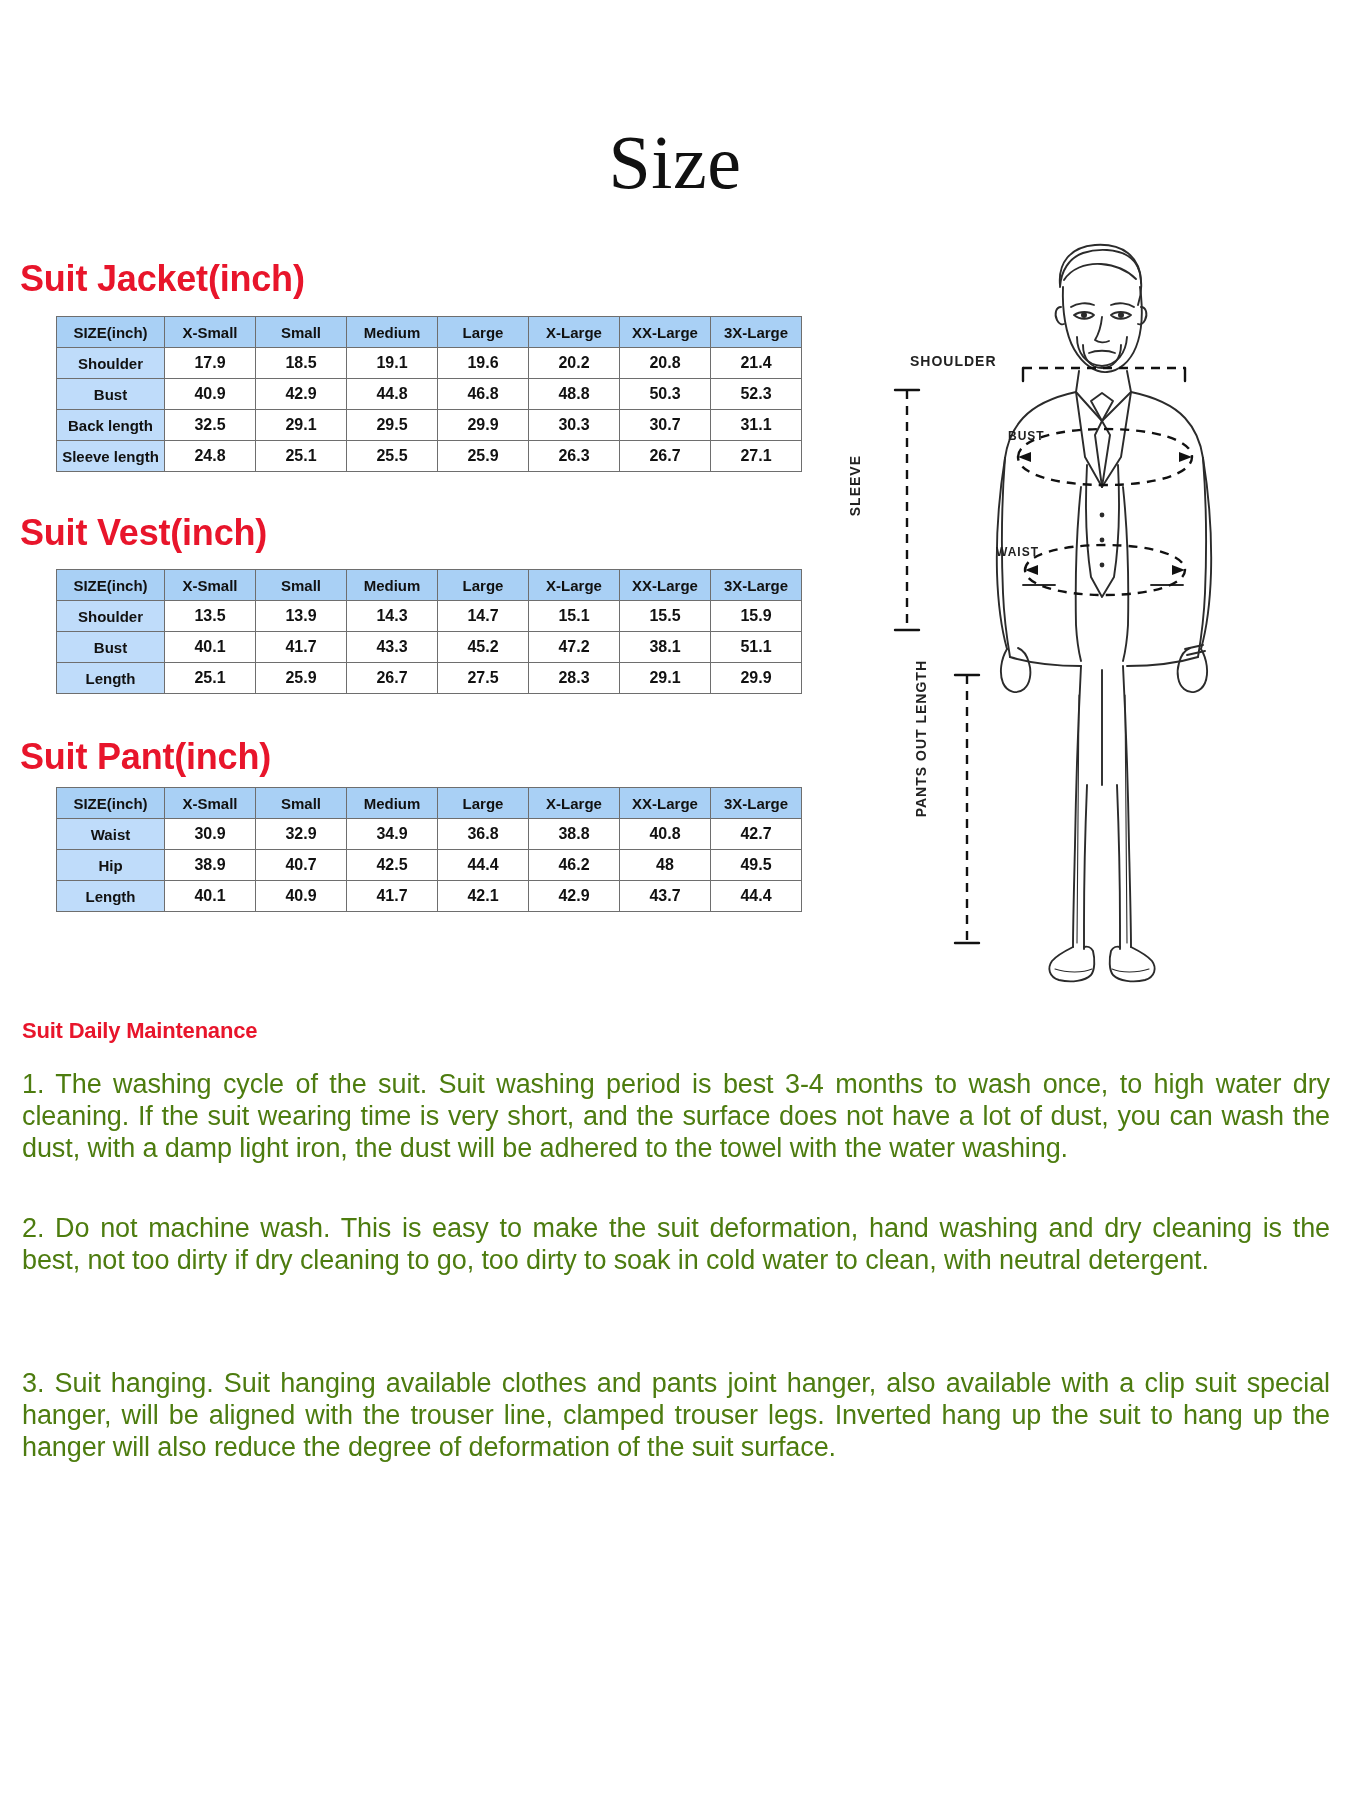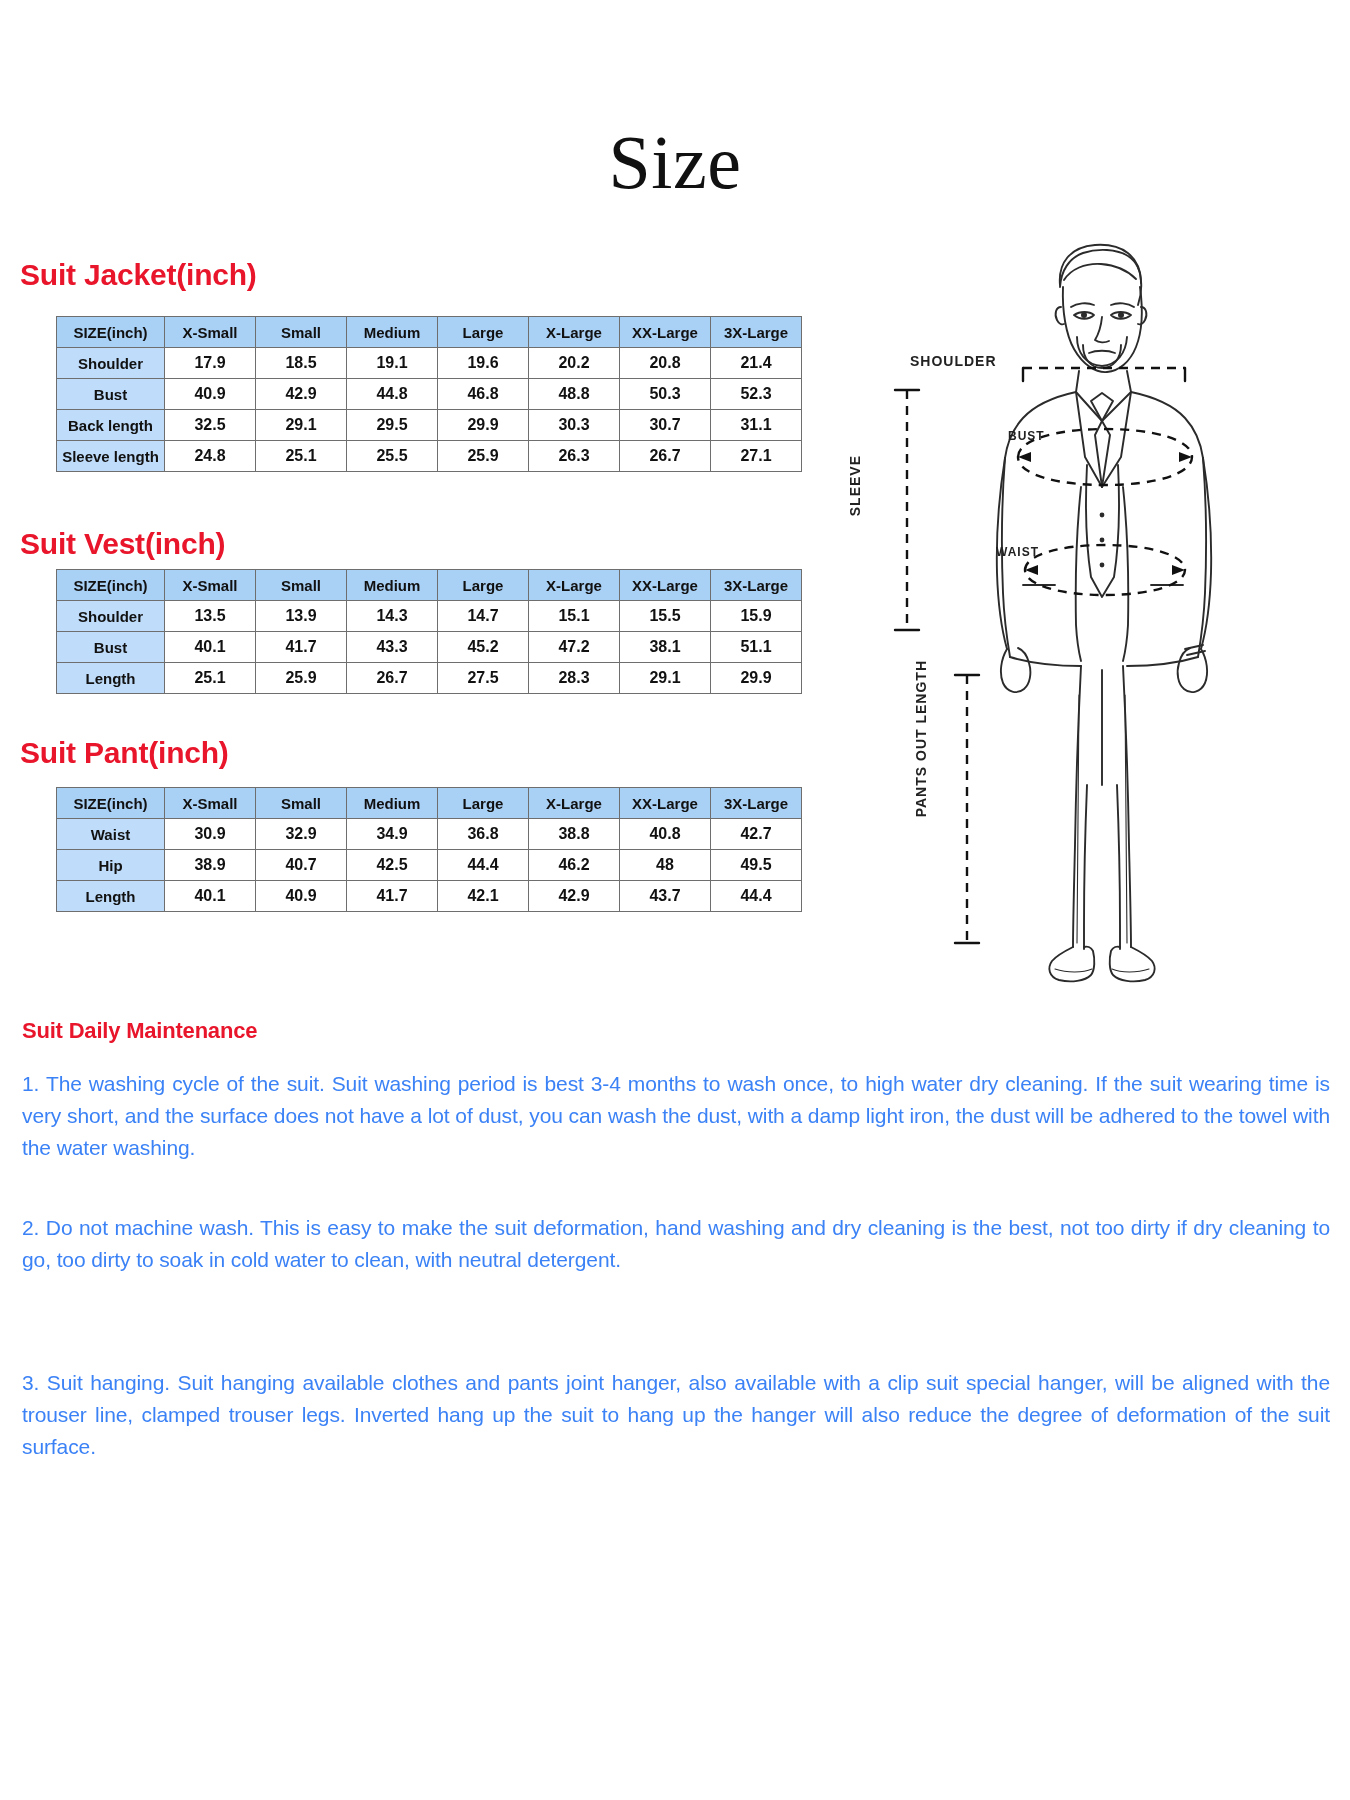--- a/index.html
+++ b/index.html
@@ -32,28 +32,28 @@
     font-size: 76px;
     line-height: 80px;
     font-weight: 400;
     letter-spacing: 0.5px;
     color: #111;
   }
   
   .section-heading {
     position: absolute;
     left: 20px;
-    font-size: 30px;
+    font-size: 36px;
     font-weight: bold;
     color: #e8152b;
     letter-spacing: -0.2px;
     white-space: nowrap;
   }
   #h-jacket { top: 258px; }
-  #h-vest   { top: 527px; }
+  #h-vest   { top: 512px; }
   #h-pant   { top: 736px; }
   #h-maint  { top: 1018px; left: 22px; font-size: 22px; }
 
   
   .size-table {
     position: absolute;
     border-collapse: collapse;
     table-layout: fixed;
     font-size: 15px;
     background: #7dd3fc;
@@ -85,23 +85,23 @@
     font-size: 16px;
   }
   .size-table col.lbl { width: 108px; }
   .size-table col.val { width: 91px; }
 
   
   .maint-para {
     position: absolute;
     left: 22px;
     width: 1308px;
-    font-size: 21px;
+    font-size: 27px;
     line-height: 32px;
-    color: #3b82f6;
+    color: #4d7c0f;
     text-align: justify;
     letter-spacing: -0.1px;
   }
   #p1 { top: 1068px; }
   #p2 { top: 1212px; }
   #p3 { top: 1367px; }
 
   
   .figure-wrap {
     position: absolute;

